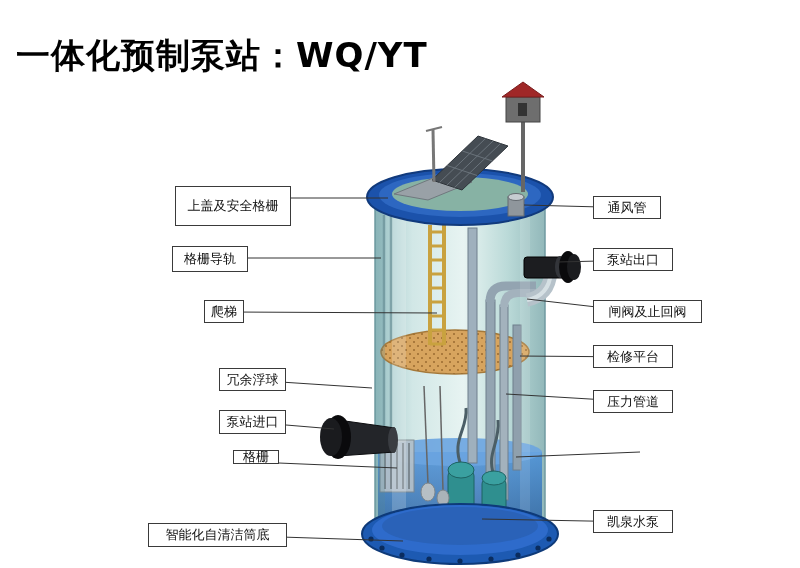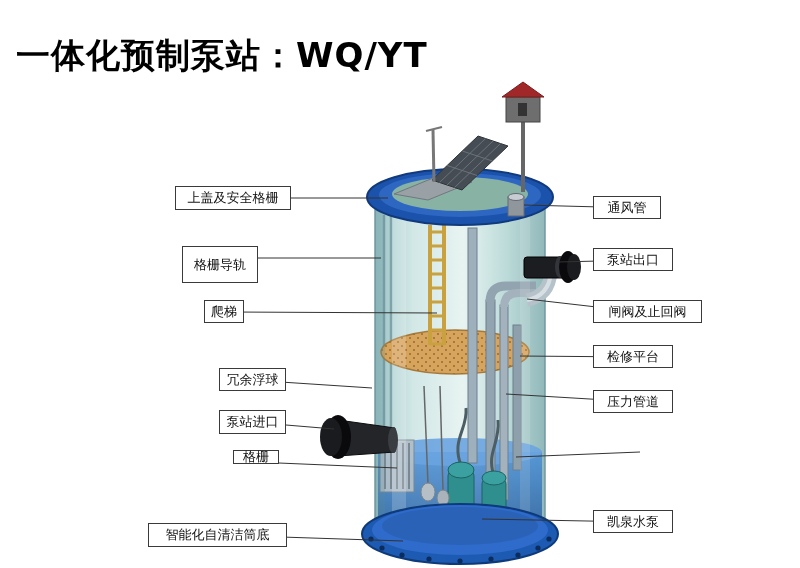--- a/index.html
+++ b/index.html
@@ -191,22 +191,22 @@
       <line x1="640" y1="208" x2="524" y2="205"></line>
       <line x1="640" y1="260" x2="558" y2="262"></line>
       <line x1="640" y1="312" x2="527" y2="299"></line>
       <line x1="640" y1="357" x2="520" y2="356"></line>
       <line x1="640" y1="402" x2="506" y2="394"></line>
       <line x1="640" y1="452" x2="516" y2="457"></line>
       <line x1="640" y1="522" x2="482" y2="519"></line>
     </g>
   </svg>
 
-  <div class="lbl" style="left:175px;top:186px;width:116px;height:24px">上盖及安全格栅</div>
-  <div class="lbl" style="left:182px;top:246px;width:76px;height:37px">格栅导轨</div>
+  <div class="lbl" style="left:175px;top:186px;width:116px;height:40px">上盖及安全格栅</div>
+  <div class="lbl" style="left:172px;top:246px;width:76px;height:26px">格栅导轨</div>
   <div class="lbl" style="left:204px;top:300px;width:40px;height:23px">爬梯</div>
   <div class="lbl" style="left:219px;top:368px;width:67px;height:23px">冗余浮球</div>
   <div class="lbl" style="left:219px;top:410px;width:67px;height:24px">泵站进口</div>
   <div class="lbl" style="left:233px;top:450px;width:46px;height:14px">格栅</div>
   <div class="lbl" style="left:148px;top:523px;width:139px;height:24px">智能化自清洁筒底</div>
 
   <div class="lbl" style="left:593px;top:196px;width:68px;height:23px">通风管</div>
   <div class="lbl" style="left:593px;top:248px;width:80px;height:23px">泵站出口</div>
   <div class="lbl" style="left:593px;top:300px;width:109px;height:23px">闸阀及止回阀</div>
   <div class="lbl" style="left:593px;top:345px;width:80px;height:23px">检修平台</div>

